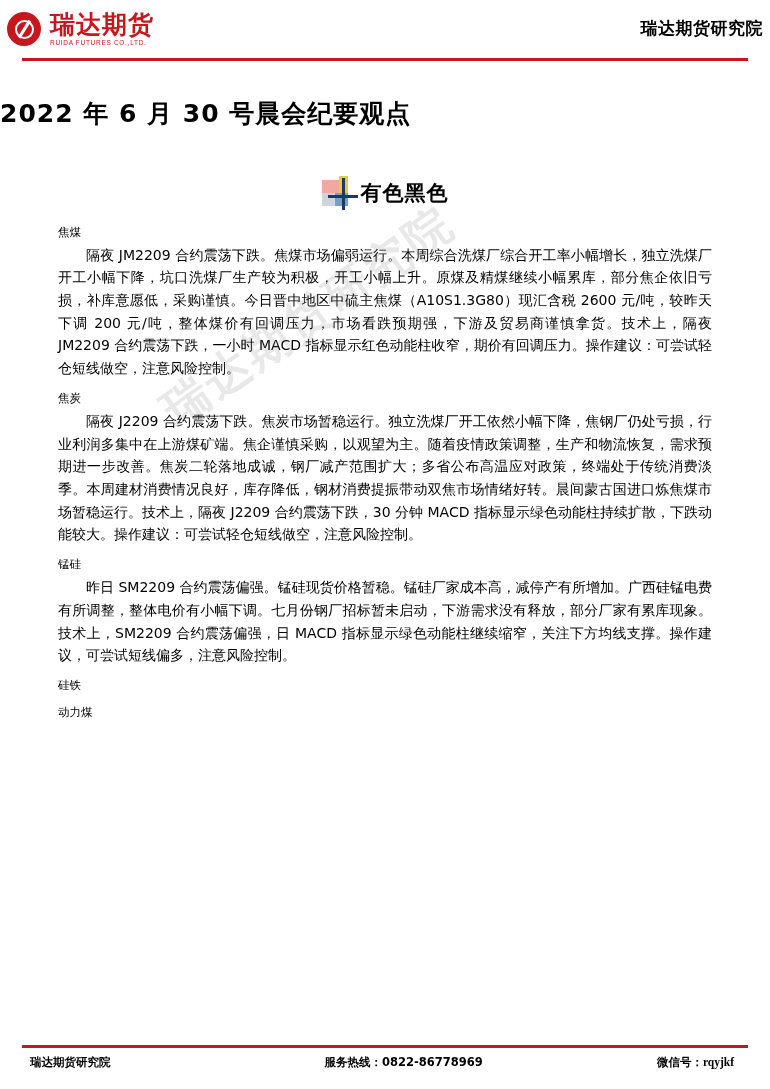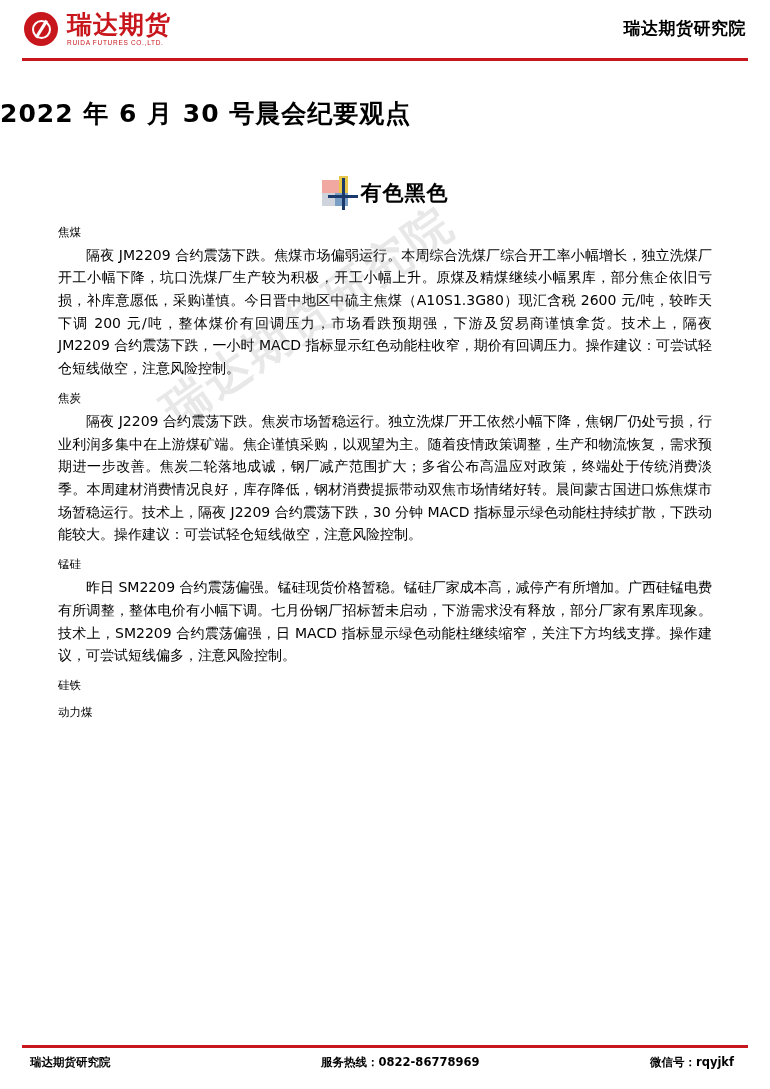--- a/index.html
+++ b/index.html
@@ -13,21 +13,21 @@
     font-family: "Liberation Serif", "DejaVu Serif", serif;
     color: #000000;
     position: relative;
     overflow: hidden;
   }
 
   
   .page-header {
     position: relative;
     height: 58px;
-    padding: 0 24px;
+    padding: 0 7px;
     display: flex;
     align-items: center;
     justify-content: space-between;
     box-sizing: border-box;
   }
   .brand {
     display: flex;
     align-items: center;
     gap: 9px;
   }
@@ -188,21 +188,21 @@
   .footer-row {
     display: flex;
     align-items: center;
     justify-content: space-between;
     font-family: "DejaVu Sans", sans-serif;
     font-size: 11.5px;
     font-weight: bold;
   }
   .footer-cell { white-space: nowrap; }
   .footer-center { margin-left: 40px; }
-  .footer-right { margin-right: 6px; }
+  .footer-right { margin-right: 6px; font-family: Liberation Serif, serif; }
 </style>
 </head>
 <body>
 
 <div class="page">
 
   <div class="page-header">
     <div class="brand">
       <div class="brand-mark"></div>
       <div class="brand-text">

